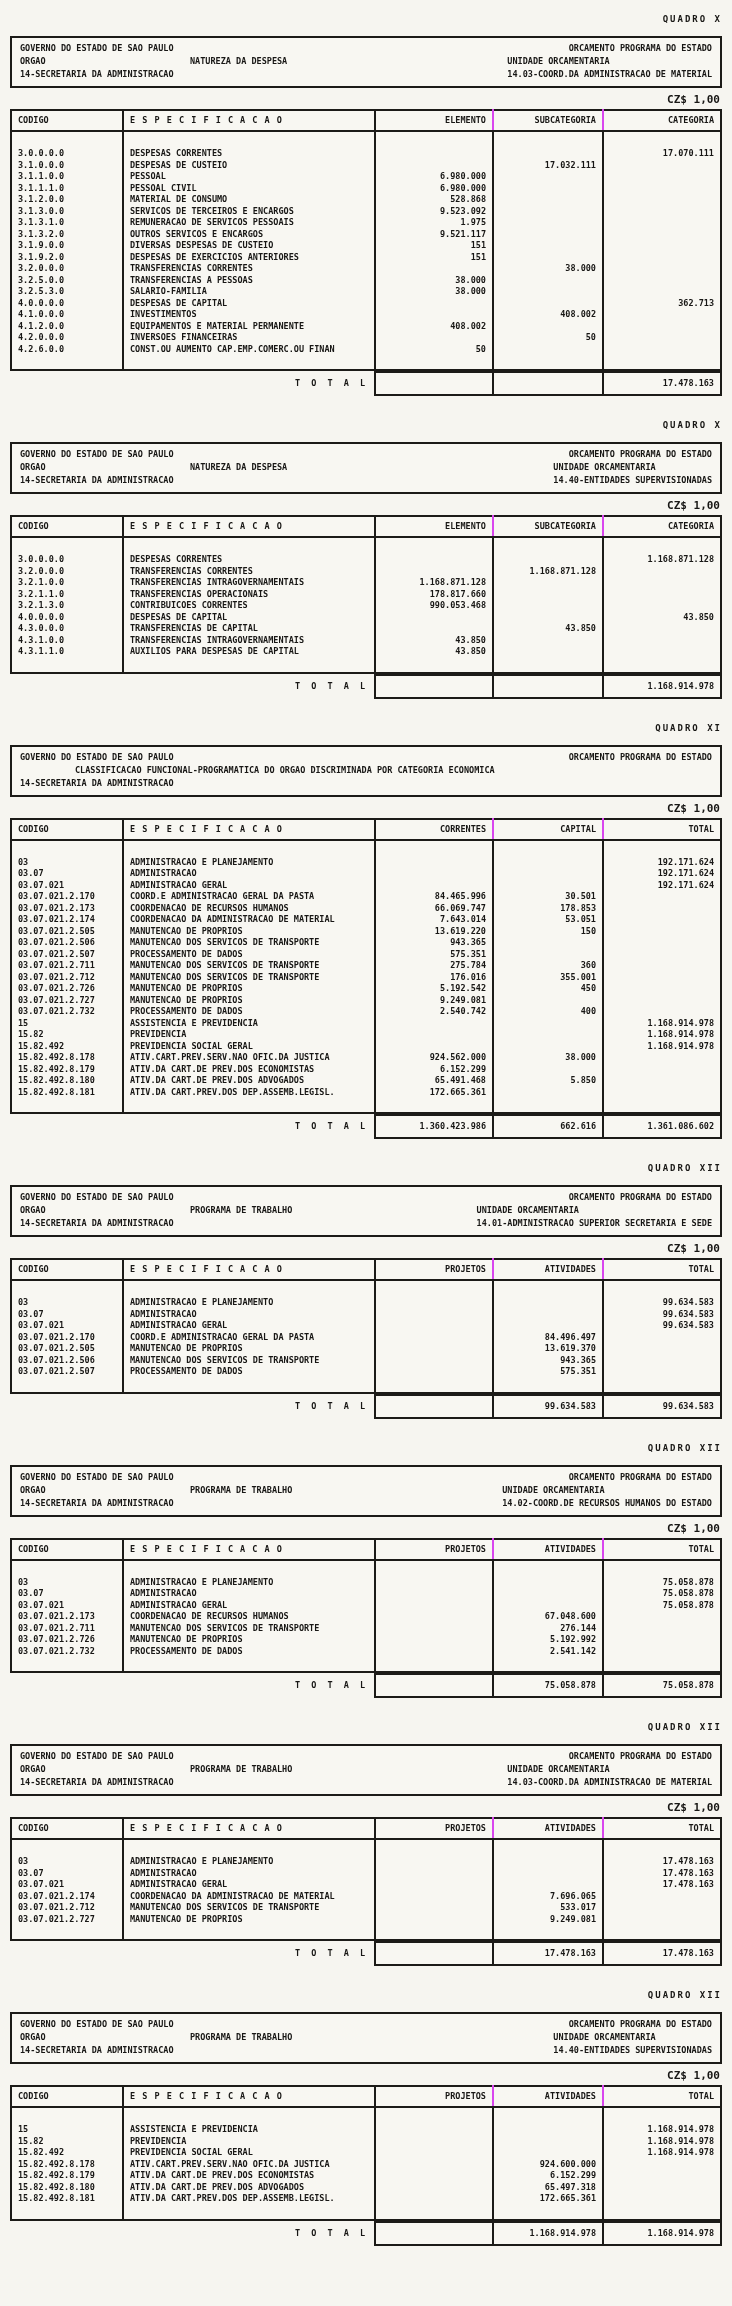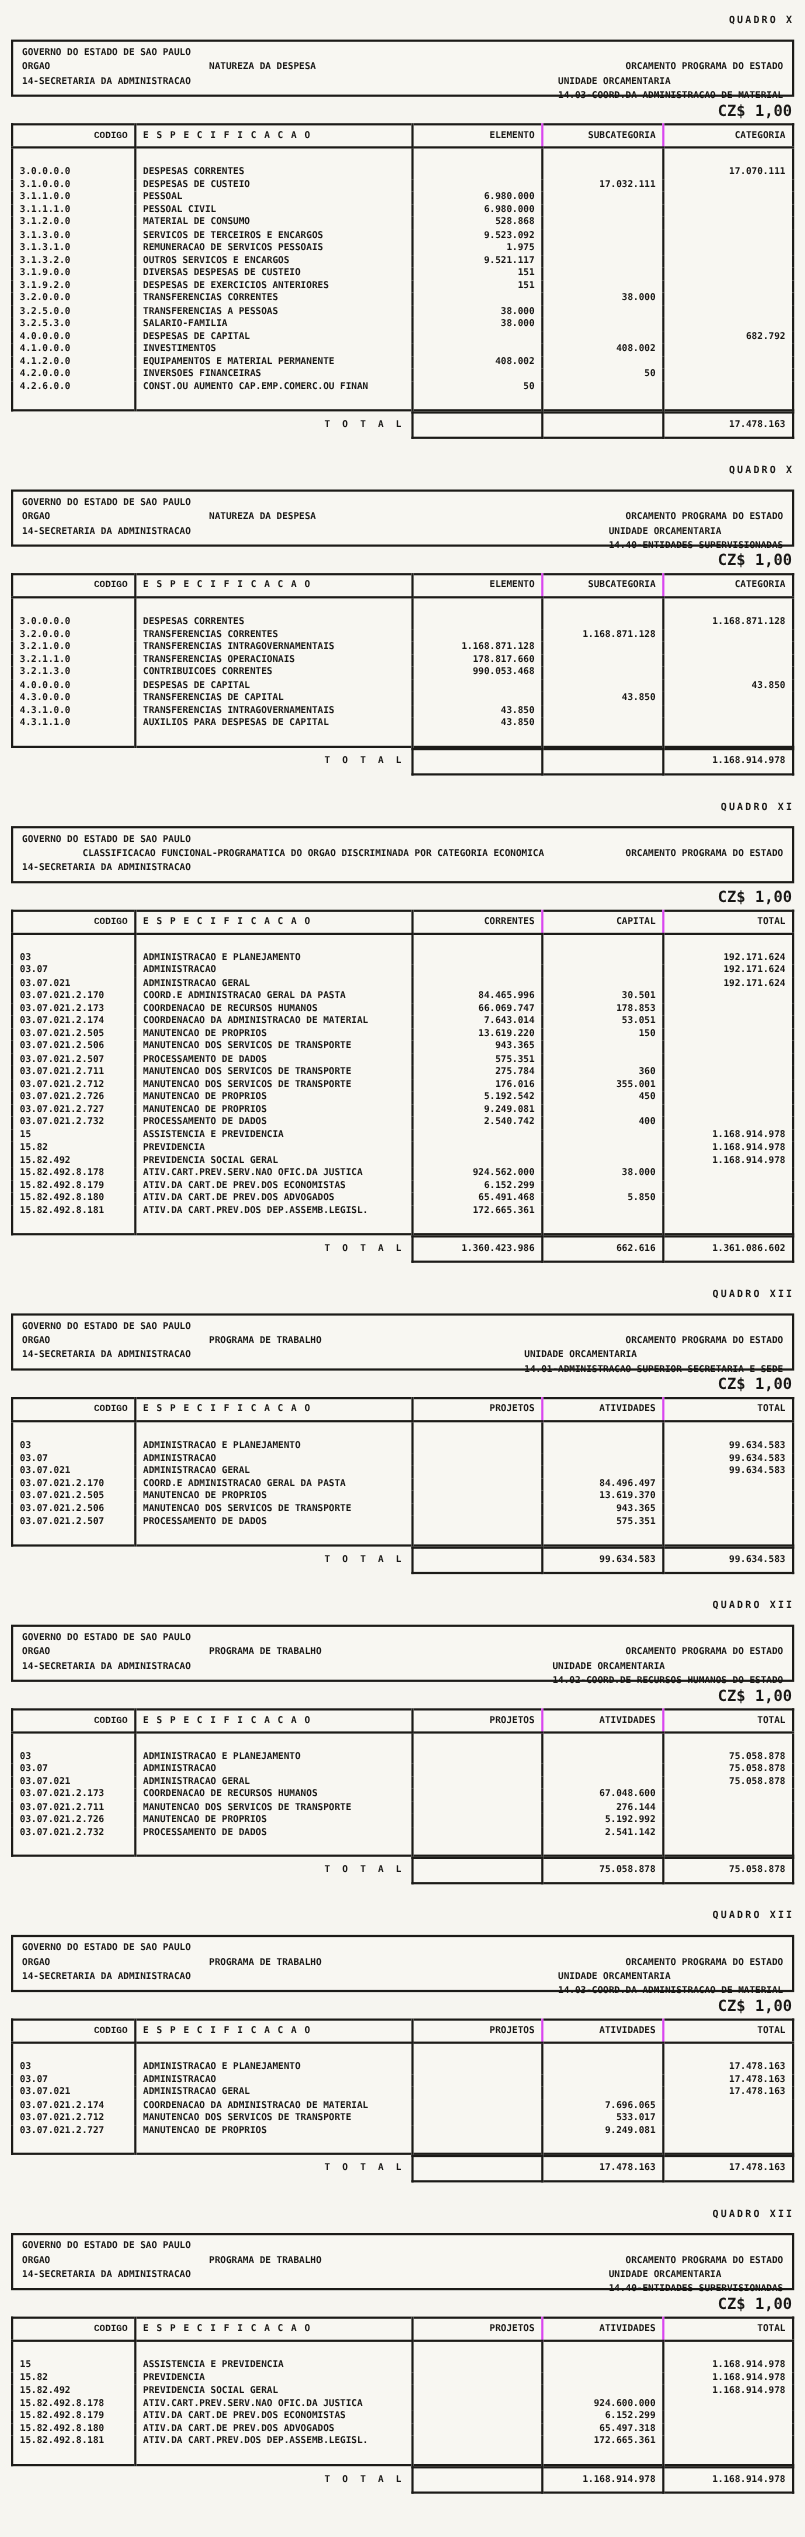--- a/index.html
+++ b/index.html
@@ -24,44 +24,44 @@
     background:#f8f7f2;
   }
   .hb-line1{white-space:nowrap;}
   .hb-line2{display:flex; white-space:nowrap;}
   .hb-label{width:170px; flex:0 0 auto;}
   .hb-label:empty{width:0;}
   .hb-line2.no-label .hb-mid{margin-left:55px;}
   .hb-right{
     position:absolute; top:4px; right:8px;
     font-size:8.5px; font-weight:bold; line-height:13px;
-    text-align:left; max-width:330px;margin-top:13px;
+    text-align:left; max-width:330px;
   }
   .hr-line{white-space:nowrap;}
   .hr-line.first{text-align:right;}
   .currency-note{
-    text-align:right; font-size:14px; font-weight:bold;
+    text-align:right; font-size:11px; font-weight:bold;
     margin:5px 2px 3px 0;
   }
   table.budget{
     width:100%; border-collapse:collapse; table-layout:fixed;
     border:2px solid #1c1b18; background:#f8f7f2;
     font-size:8.5px; font-weight:bold;
   }
   table.budget col.c-code{width:112px;}
   table.budget col.c-spec{width:auto;}
   table.budget col.c-v1{width:118px;}
   table.budget col.c-v2{width:110px;}
   table.budget col.c-v3{width:118px;}
   table.budget th{
     border-bottom:2px solid #1c1b18;
     padding:4px 6px; font-size:8.5px; line-height:11px;
     white-space:nowrap; overflow:hidden;
   }
-  table.budget th.h-code{text-align:right; border-right:2px solid #1c1b18;font-family:Liberation Mono, monospace;}
+  table.budget th.h-code{text-align:left; border-right:2px solid #1c1b18;}
   table.budget th.h-spec{text-align:left; letter-spacing:1px; border-right:2px solid #1c1b18;}
   table.budget th.h-num{text-align:right; border-right:2px solid #d946ef;}
   table.budget th.h-num:last-child{border-right:none;}
   table.budget td{
     padding:0 6px; line-height:11.5px; white-space:nowrap; overflow:hidden;
   }
   table.budget td.c0{border-right:2px solid #1c1b18;}
   table.budget td.c1{border-right:2px solid #1c1b18;}
   table.budget td.num{text-align:right; border-right:2px solid #1c1b18;}
   table.budget td.num:last-child{border-right:none;}
@@ -214,21 +214,21 @@
             <td class="c1">SALARIO-FAMILIA</td>
             <td class="num">38.000</td>
             <td class="num"></td>
             <td class="num"></td>
           </tr>
           <tr>
             <td class="c0">4.0.0.0.0</td>
             <td class="c1">DESPESAS DE CAPITAL</td>
             <td class="num"></td>
             <td class="num"></td>
-            <td class="num">682.792</td>
+            <td class="num">362.713</td>
           </tr>
           <tr>
             <td class="c0">4.1.0.0.0</td>
             <td class="c1">INVESTIMENTOS</td>
             <td class="num"></td>
             <td class="num">408.002</td>
             <td class="num"></td>
           </tr>
           <tr>
             <td class="c0">4.1.2.0.0</td>

